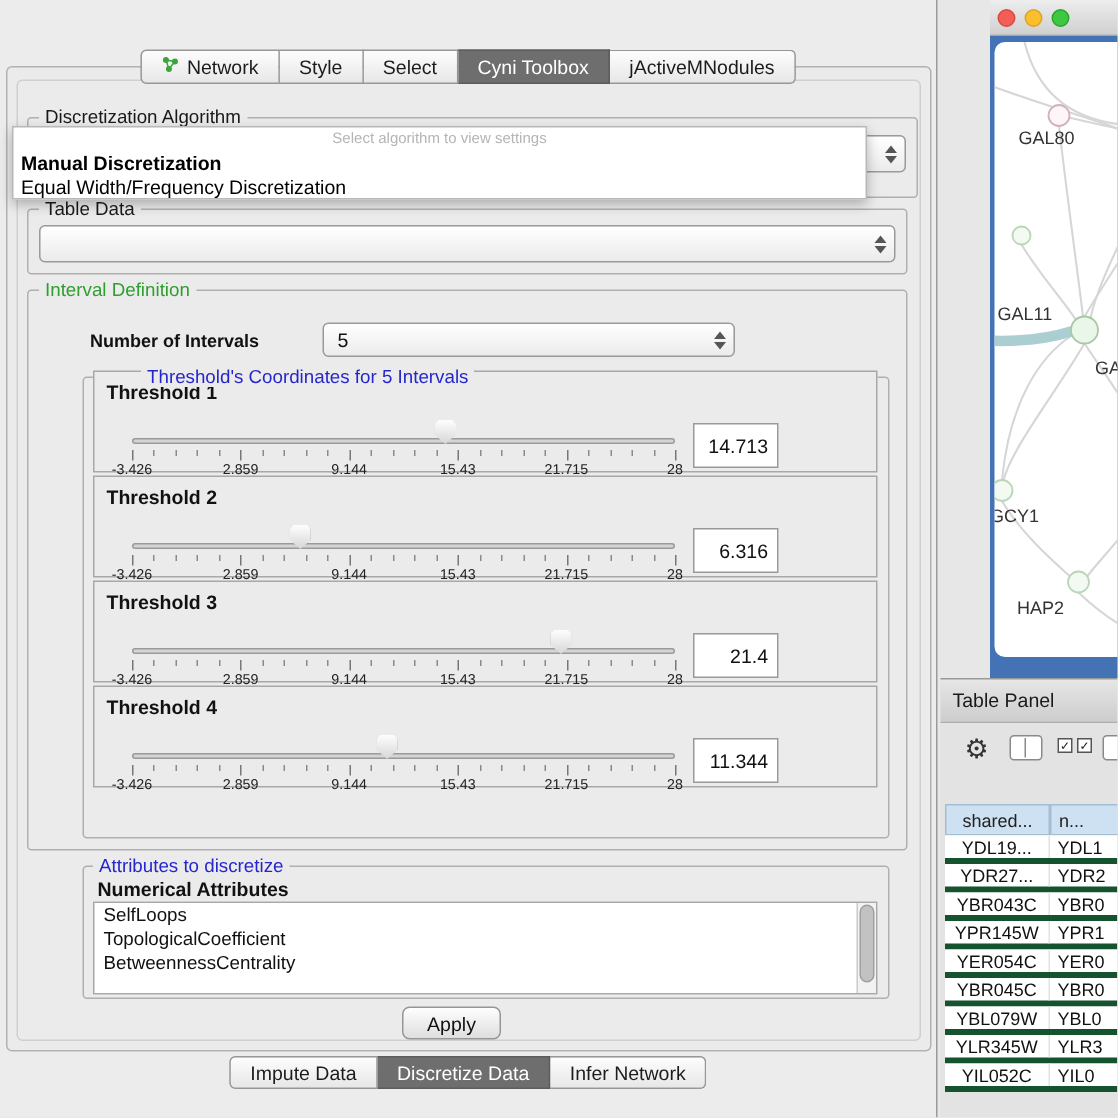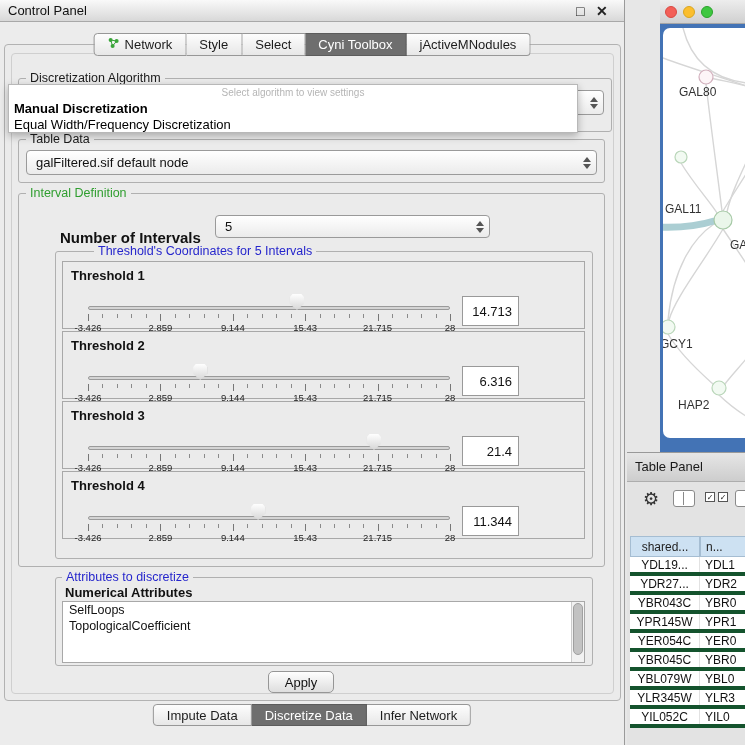--- a/index.html
+++ b/index.html
@@ -37,21 +37,21 @@
   .arr-dn{width:0;height:0;border-left:4px solid transparent;border-right:4px solid transparent;border-top:5px solid #555;}
 
   
   #algo-overlay{position:absolute;left:8px;top:84px;width:570px;height:49px;background:#fff;border:1px solid #b8b8b8;box-shadow:0 3px 8px rgba(0,0,0,.28);z-index:50;}
   .overlay-placeholder{position:absolute;left:0;right:0;top:2px;text-align:center;color:#b5b5b5;font-size:10px;}
   .overlay-opt{position:absolute;left:5px;font-size:13px;color:#000;white-space:nowrap;}
   .opt-bold{font-weight:bold;top:16px;}
   .opt-normal{top:32px;}
 
   
-  #thresholds-container{position:absolute;left:62px;top:261px;width:523px;}
+  #thresholds-container{position:absolute;left:62px;top:247px;width:523px;}
   .threshold-box{position:relative;width:523px;height:68px;border:1px solid #a8a8a8;background:#ebebeb;margin-bottom:2px;}
   .th-label{position:absolute;left:8px;top:6px;font-size:13px;font-weight:bold;color:#111;}
   .slider-track{position:absolute;left:25px;top:44px;width:362px;height:4px;background:#d4d4d4;border:1px solid #9a9a9a;border-radius:2px;}
   .slider-thumb{position:absolute;top:32px;width:14px;height:16px;background:linear-gradient(#fefefe,#d6d6d6);clip-path:polygon(50% 100%,0 62%,0 18%,18% 0,82% 0,100% 18%,100% 62%);filter:drop-shadow(0 0 1px #777);}
   .ticks{position:absolute;left:25px;top:52px;width:362px;height:8px;}
   .tick{position:absolute;top:0;width:1px;height:4px;background:#8a8a8a;}
   .tick.major{height:7px;background:#777;}
   .tick-labels{position:absolute;left:25px;top:60px;width:362px;font-size:9.5px;color:#222;}
   .tick-labels span{position:absolute;width:44px;margin-left:-22px;text-align:center;}
   .value-box{position:absolute;left:399px;top:34px;width:57px;height:30px;background:#fff;border:1px solid #999;font-size:13px;display:flex;align-items:center;justify-content:flex-end;padding-right:6px;color:#111;}
@@ -87,25 +87,20 @@
   .tbl-row{display:flex;height:19px;border-bottom:4px solid #14532d;background:#fff;}
   .cell1{width:70px;font-size:12px;display:flex;align-items:center;justify-content:center;border-right:1px solid #e2e2e2;color:#111;}
   .cell2{width:45px;font-size:12px;display:flex;align-items:center;padding-left:5px;color:#111;overflow:hidden;}
 
   .net-label{font-size:12px;fill:#333;font-family:"Liberation Sans",sans-serif;}
 </style>
 </head>
 <body>
 
 <div id="control-panel">
-  <div class="titlebar">
-    <span class="title">Control Panel</span>
-    <span class="win-btn" style="left:576px;">□</span>
-    <span class="win-btn" style="left:596px;font-weight:bold;">✕</span>
-  </div>
 
   <div class="content-border"></div>
   <div class="inner-border"></div>
 
   <div id="top-tabbar" class="tabbar">
       <div class="tab">
         <span><svg width="12" height="12">
             <path d="M3,3 L9,4 L5,9 Z" stroke="#3aa53a" fill="none"></path>
             <circle cx="3" cy="3" r="2" fill="#3aa53a"></circle>
             <circle cx="9" cy="4" r="2" fill="#3aa53a"></circle>
@@ -138,31 +133,30 @@
 
   <div id="algo-overlay">
     <div class="overlay-placeholder">Select algorithm to view settings</div>
     <div class="overlay-opt opt-bold">Manual Discretization</div>
     <div class="overlay-opt opt-normal">Equal Width/Frequency Discretization</div>
   </div>
 
   <div class="groupbox" style="left:18px;top:139px;width:587px;height:44px;"></div>
   <span class="group-title t-black" style="left:26px;top:132px;">Table Data</span>
   <div class="combo" style="left:26px;top:150px;width:571px;">
-    <span>galFiltered.sif default node</span>
     <span class="stepper">
         <i class="arr-up"></i>
         <i class="arr-dn"></i>
       </span>
   </div>
 
   <div class="groupbox" style="left:18px;top:193px;width:587px;height:374px;"></div>
   <span class="group-title t-green" style="left:26px;top:186px;">Interval Definition</span>
 
-  <span style="position:absolute;left:60px;top:220px;font-weight:bold;font-size:15px;margin-top:9px;">Number of Intervals</span>
+  <span style="position:absolute;left:60px;top:220px;font-weight:bold;font-size:12px;">Number of Intervals</span>
   <div class="combo" style="left:215px;top:215px;width:275px;height:23px;">
     <span>5</span>
     <span class="stepper">
         <i class="arr-up"></i>
         <i class="arr-dn"></i>
       </span>
   </div>
 
   <div class="groupbox" style="left:55px;top:251px;width:538px;height:308px;"></div>
   <span class="group-title t-blue" style="left:62px;top:244px;margin-left:32px;">Threshold's Coordinates for 5 Intervals</span>
@@ -337,20 +331,21 @@
       </div>
     </div>
 
   <div class="groupbox" style="left:55px;top:577px;width:538px;height:89px;"></div>
   <span class="group-title t-blue" style="left:62px;top:570px;">Attributes to discretize</span>
   <span style="position:absolute;left:62px;top:585px;font-weight:bold;font-size:13px;background:#ebebeb;padding:0 3px;z-index:6;">Numerical Attributes</span>
   <div class="listbox">
     <div>
         <div class="list-item">SelfLoops</div>
         <div class="list-item">TopologicalCoefficient</div>
+        <div class="list-item">BetweennessCentrality</div>
       </div>
     <div class="list-scrollbar">
       <div class="list-scroll-thumb"></div>
     </div>
   </div>
 
   <div class="push-button">Apply</div>
 
   <div id="bottom-tabbar" class="tabbar">
       <div class="tab">

